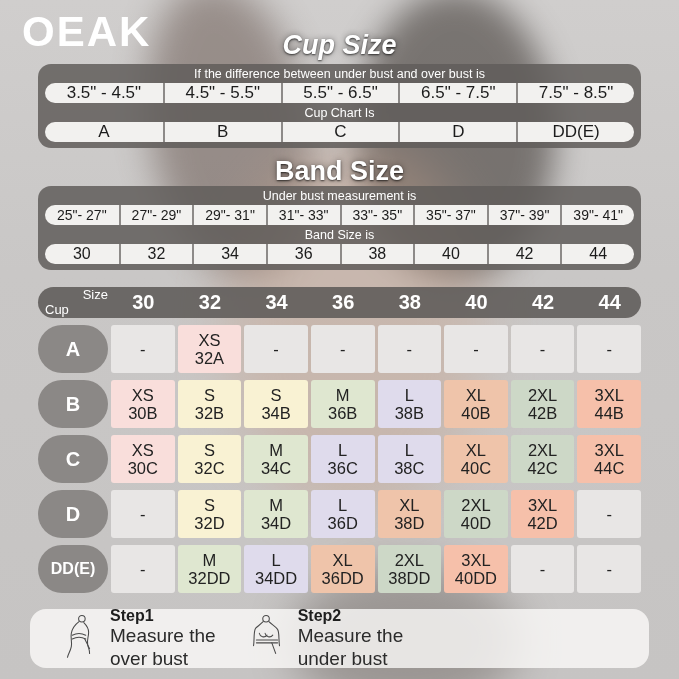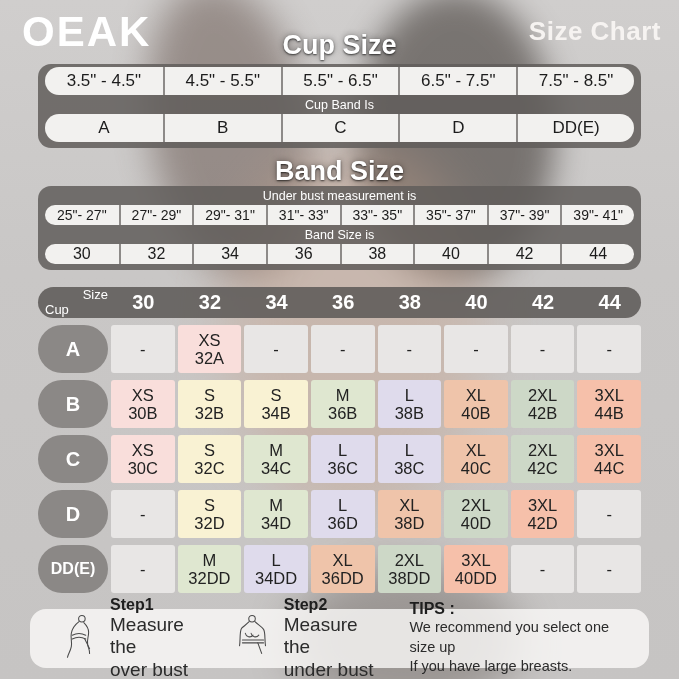--- a/index.html
+++ b/index.html
@@ -12,21 +12,21 @@
   .blob.hair-r{left:355px;top:-10px;width:200px;height:290px;background:#241d18;opacity:.5;filter:blur(16px);}
   .blob.skin{left:225px;top:140px;width:260px;height:380px;background:#c7a18b;opacity:.4;filter:blur(28px);}
   .blob.dark-b{left:290px;top:565px;width:230px;height:150px;background:#4c423c;opacity:.35;filter:blur(22px);}
   .layer{position:absolute;inset:0;z-index:1;}
 
   .logo{position:absolute;left:22px;top:8px;font-size:42px;font-weight:700;color:#ffffff;letter-spacing:2px;}
   .page-title{position:absolute;right:18px;top:16px;font-size:26px;font-weight:600;color:#f6f3f1;letter-spacing:.5px;}
 
   .section-heading{position:absolute;left:0;width:100%;text-align:center;color:#fff;font-weight:700;font-size:27px;
                    text-shadow:0 1px 2px rgba(0,0,0,.65),0 0 6px rgba(0,0,0,.4);}
-  #cup-heading{top:30px;}
+  #cup-heading{top:30px;font-style:italic;}
   #band-heading{top:156px;}
 
   .panel{position:absolute;left:38px;width:603px;height:84px;background:rgba(96,93,91,.85);
          border-radius:13px;box-sizing:border-box;padding:2px 5px 4px;display:flex;flex-direction:column;}
   #cup-panel{top:64px;}
   #band-panel{top:186px;}
   .panel-label{flex:none;height:16px;line-height:16px;text-align:center;color:#fff;font-size:12.5px;}
   .white-row{flex:1;margin:1px 2px 2px;background:#f2f1ef;border-radius:14px;overflow:hidden;display:grid;}
   .cols5{grid-template-columns:repeat(5,1fr);}
   .cols8{grid-template-columns:repeat(8,1fr);}
@@ -62,33 +62,33 @@
 <body>
 
 <div class="stage">
   <div class="blob hair-l"></div>
   <div class="blob hair-r"></div>
   <div class="blob skin"></div>
   <div class="blob dark-b"></div>
 
   <div class="layer">
     <div class="logo">OEAK</div>
-    <div class="page-title">Size Chart</div>
 
     <div id="cup-heading" class="section-heading">Cup Size</div>
 
     <div id="cup-panel" class="panel">
+      <div class="panel-label">If the  difference between under bust and over bust is</div>
       <div id="cup-ranges" class="white-row cols5">
           <div class="wcell f17">3.5" -  4.5"</div>
           <div class="wcell f17">4.5" -  5.5"</div>
           <div class="wcell f17">5.5" -  6.5"</div>
           <div class="wcell f17">6.5" -  7.5"</div>
           <div class="wcell f17">7.5" -  8.5"</div>
         </div>
-      <div class="panel-label">Cup Band Is</div>
+      <div class="panel-label">Cup Chart Is</div>
       <div id="cup-values" class="white-row cols5">
           <div class="wcell f17">A</div>
           <div class="wcell f17">B</div>
           <div class="wcell f17">C</div>
           <div class="wcell f17">D</div>
           <div class="wcell f17">DD(E)</div>
         </div>
     </div>
 
     <div id="band-heading" class="section-heading">Band Size</div>
@@ -317,20 +317,15 @@
           <path d="M9 30h22"></path>
           <path d="M25 30l4 11"></path>
         </svg>
         <div class="step-text">
           <div class="blk-title">Step2</div>
           <div class="blk-line">Measure the</div>
           <div class="blk-line">under bust</div>
         </div>
       </div>
 
-      <div class="tips">
-        <div class="blk-title">TIPS :</div>
-        <div class="blk-line">We recommend you select one size up</div>
-        <div class="blk-line">If you have large breasts.</div>
-      </div>
     </div>
   </div>
 </div>
 
 </body></html>

